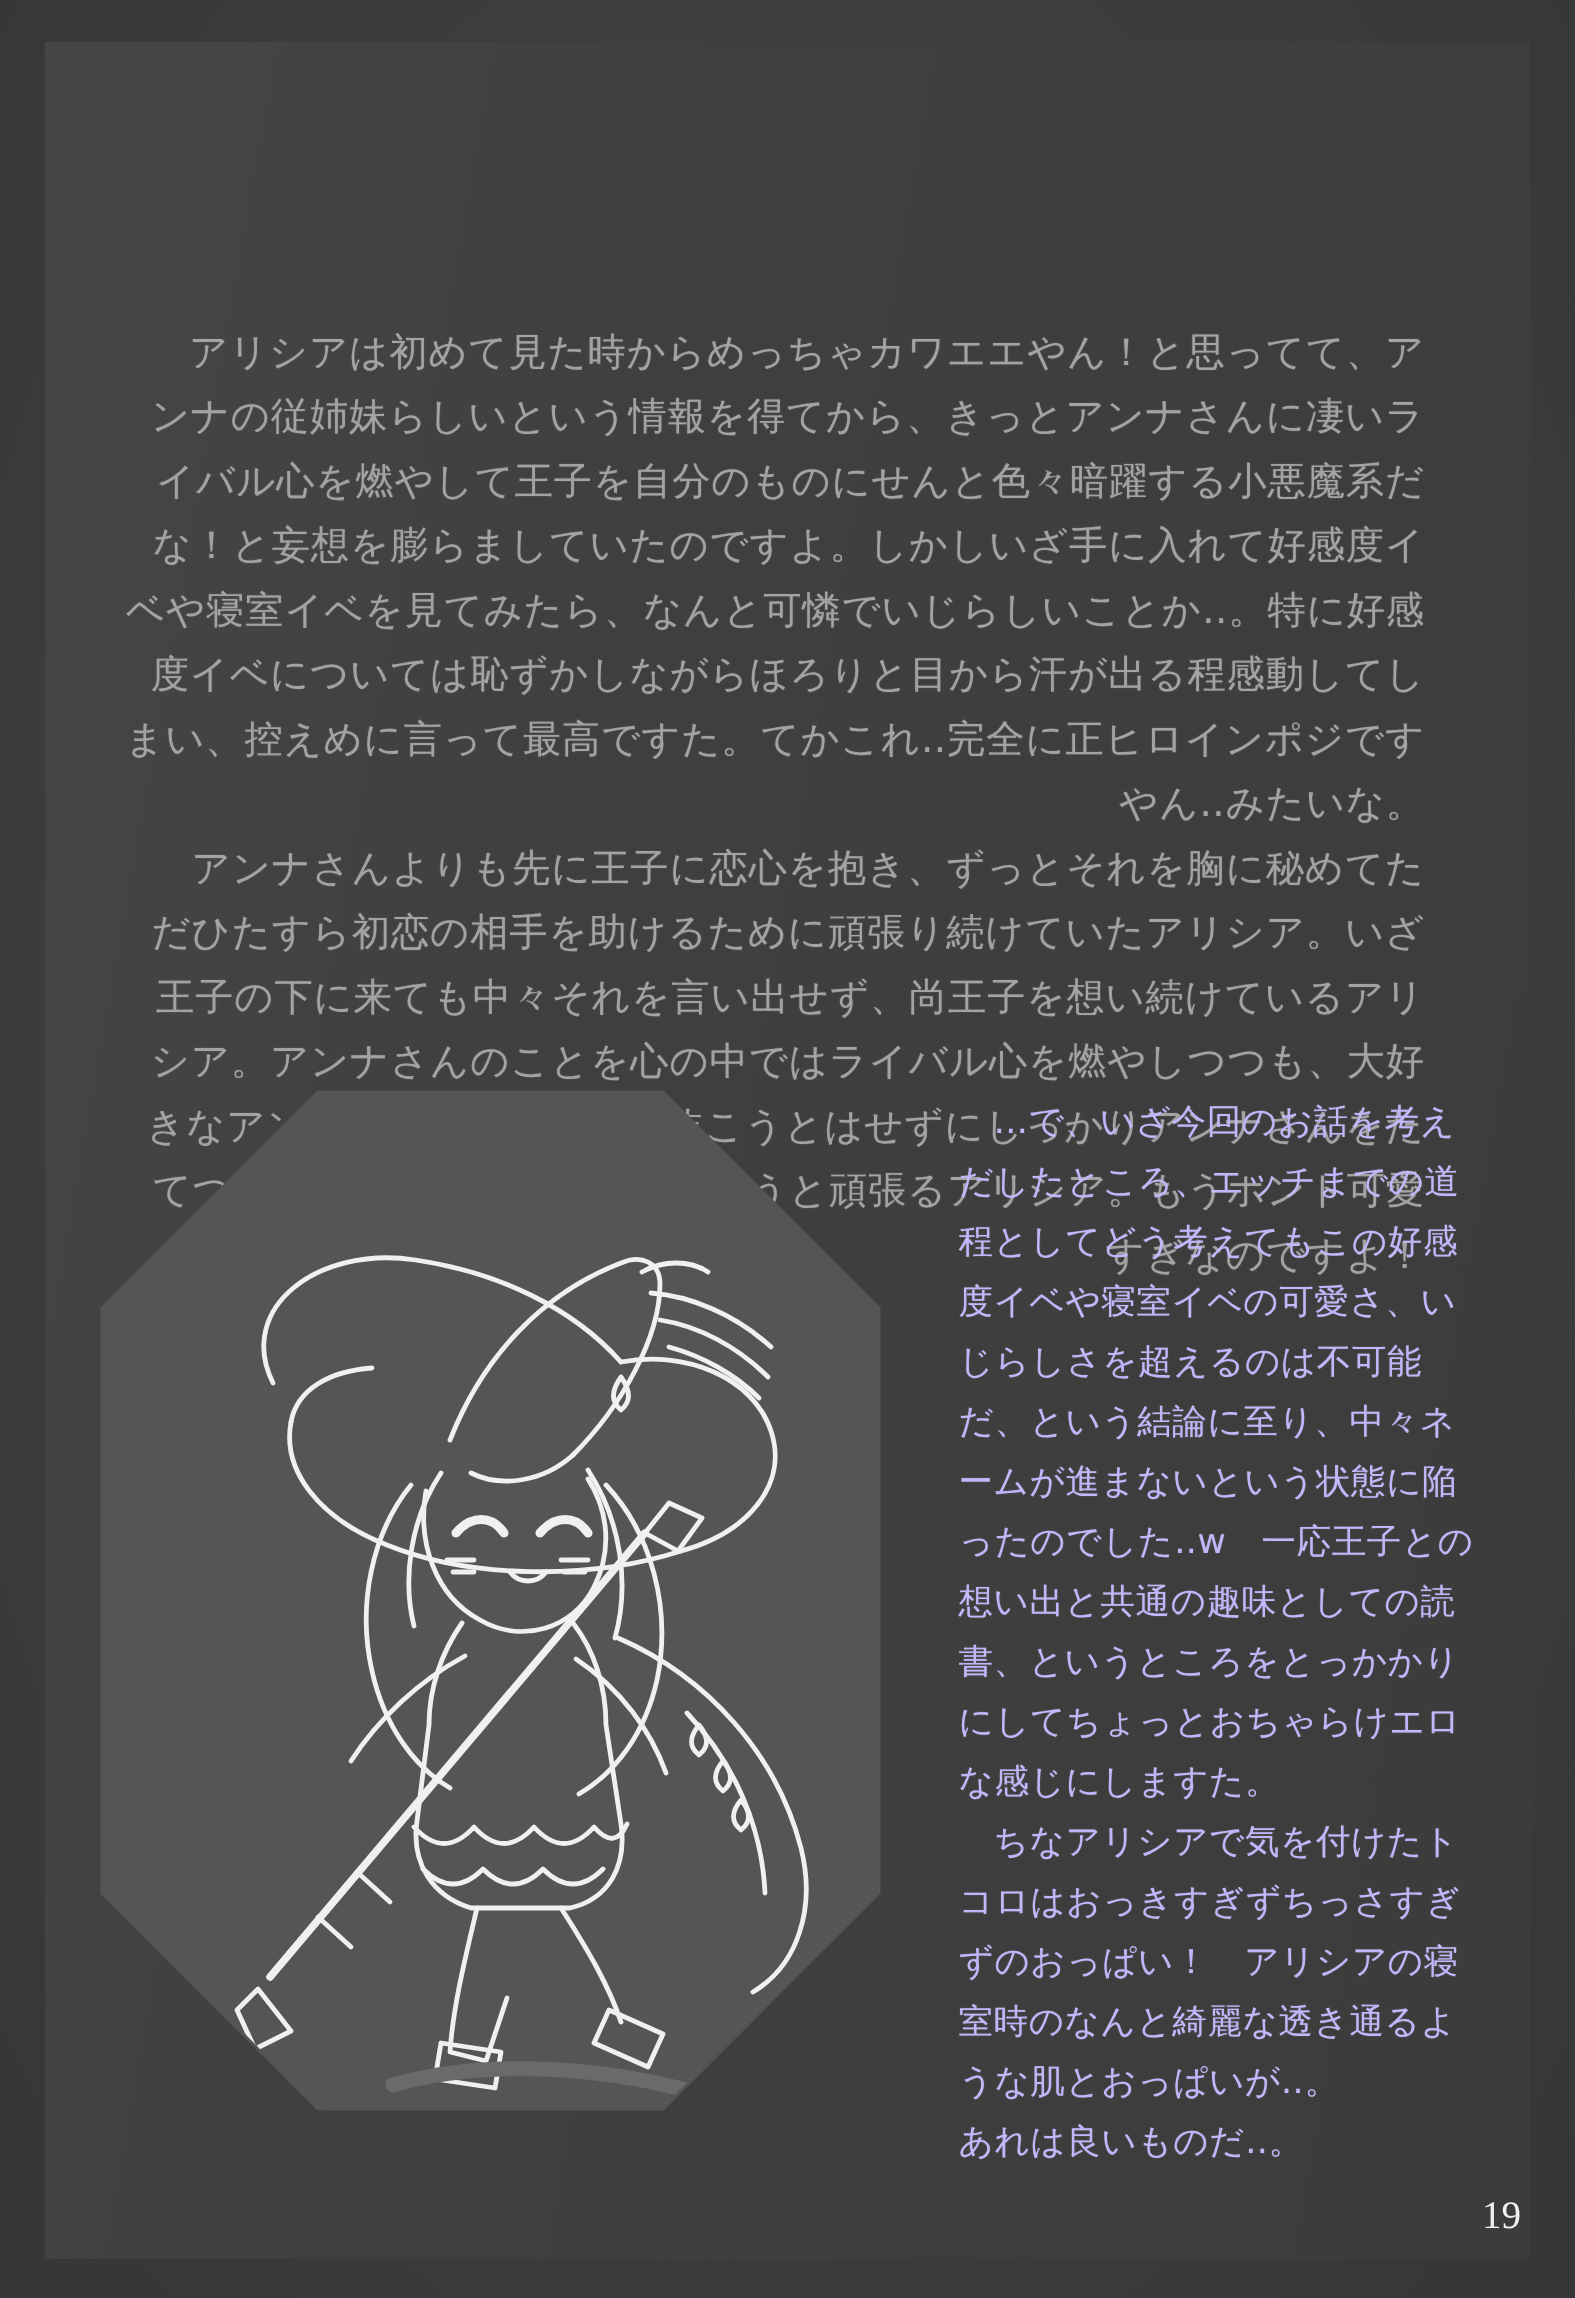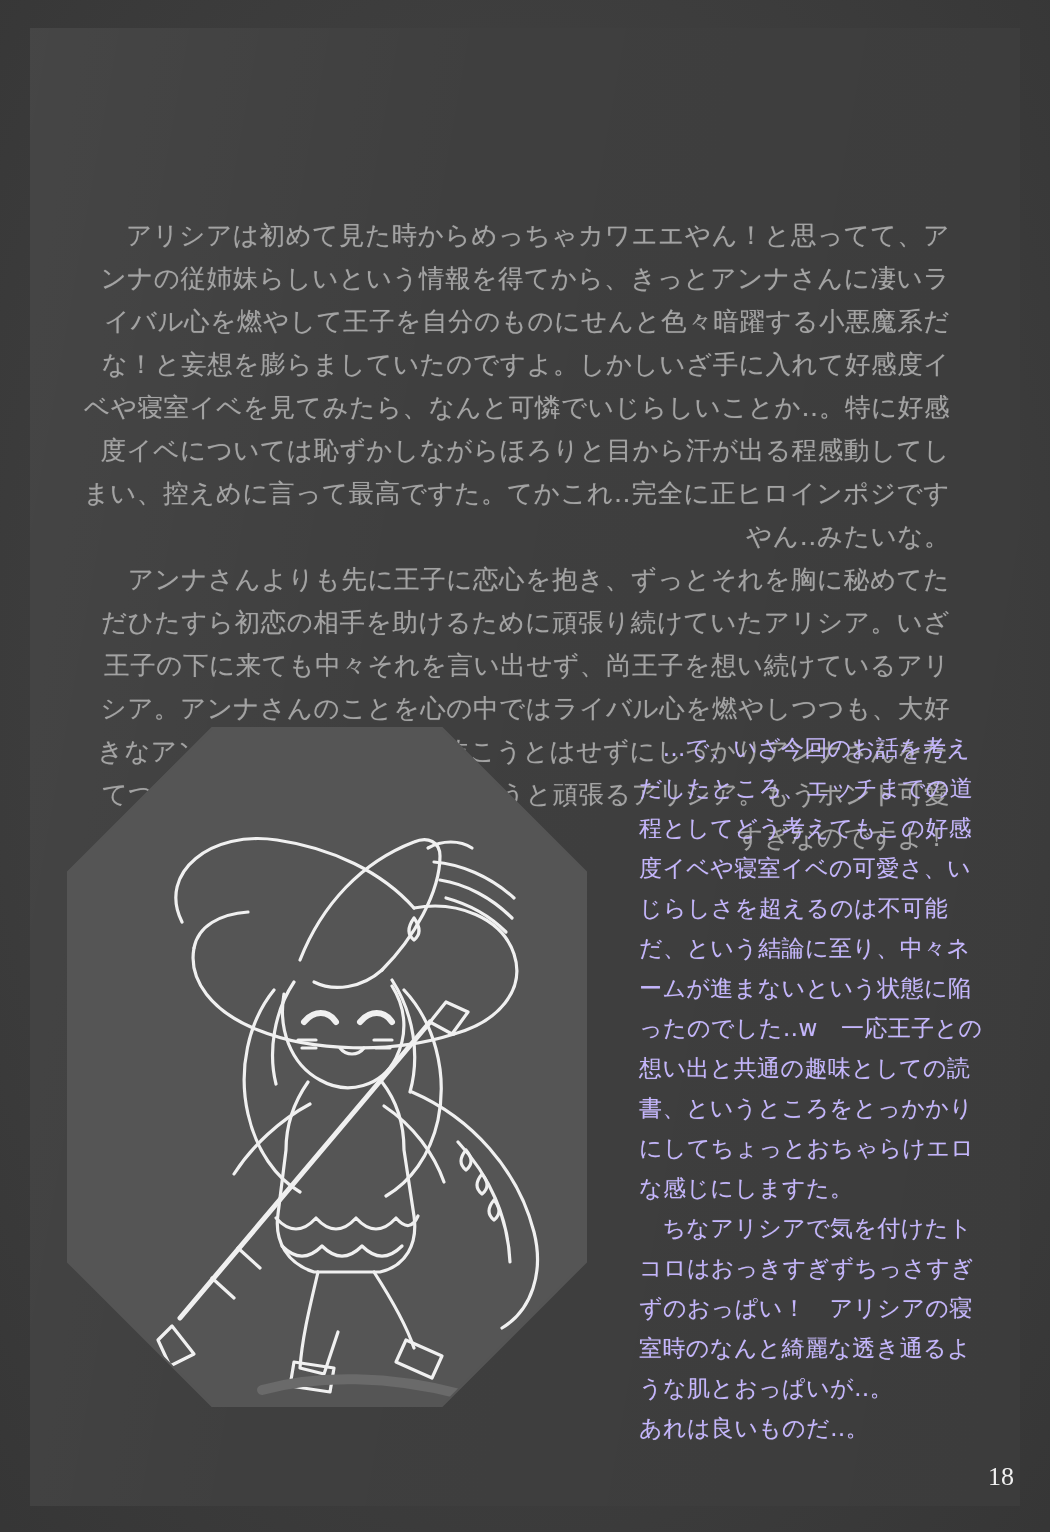--- a/index.html
+++ b/index.html
@@ -177,14 +177,14 @@
         <path d="M352 196 q 10 14 0 22 q -10 -8 0 -22"></path>
       </g>
       <polygon points="150,6 380,6 524,150 524,540 380,684 150,684 6,540 6,150" fill="none" stroke="#555555" stroke-width="2"></polygon>
     </svg>
   </div>
 
   <div class="col-right">　…で、いざ今回のお話を考えだしたところ、エッチまでの道程としてどう考えてもこの好感度イベや寝室イベの可愛さ、いじらしさを超えるのは不可能だ、という結論に至り、中々ネームが進まないという状態に陥ったのでした‥w　一応王子との想い出と共通の趣味としての読書、というところをとっかかりにしてちょっとおちゃらけエロな感じにしますた。
 　ちなアリシアで気を付けたトコロはおっきすぎずちっさすぎずのおっぱい！　アリシアの寝室時のなんと綺麗な透き通るような肌とおっぱいが‥。
 あれは良いものだ‥。</div>
 
-  <div class="page-number">18</div>
+  <div class="page-number">19</div>
 </div>
 
 </body></html>

